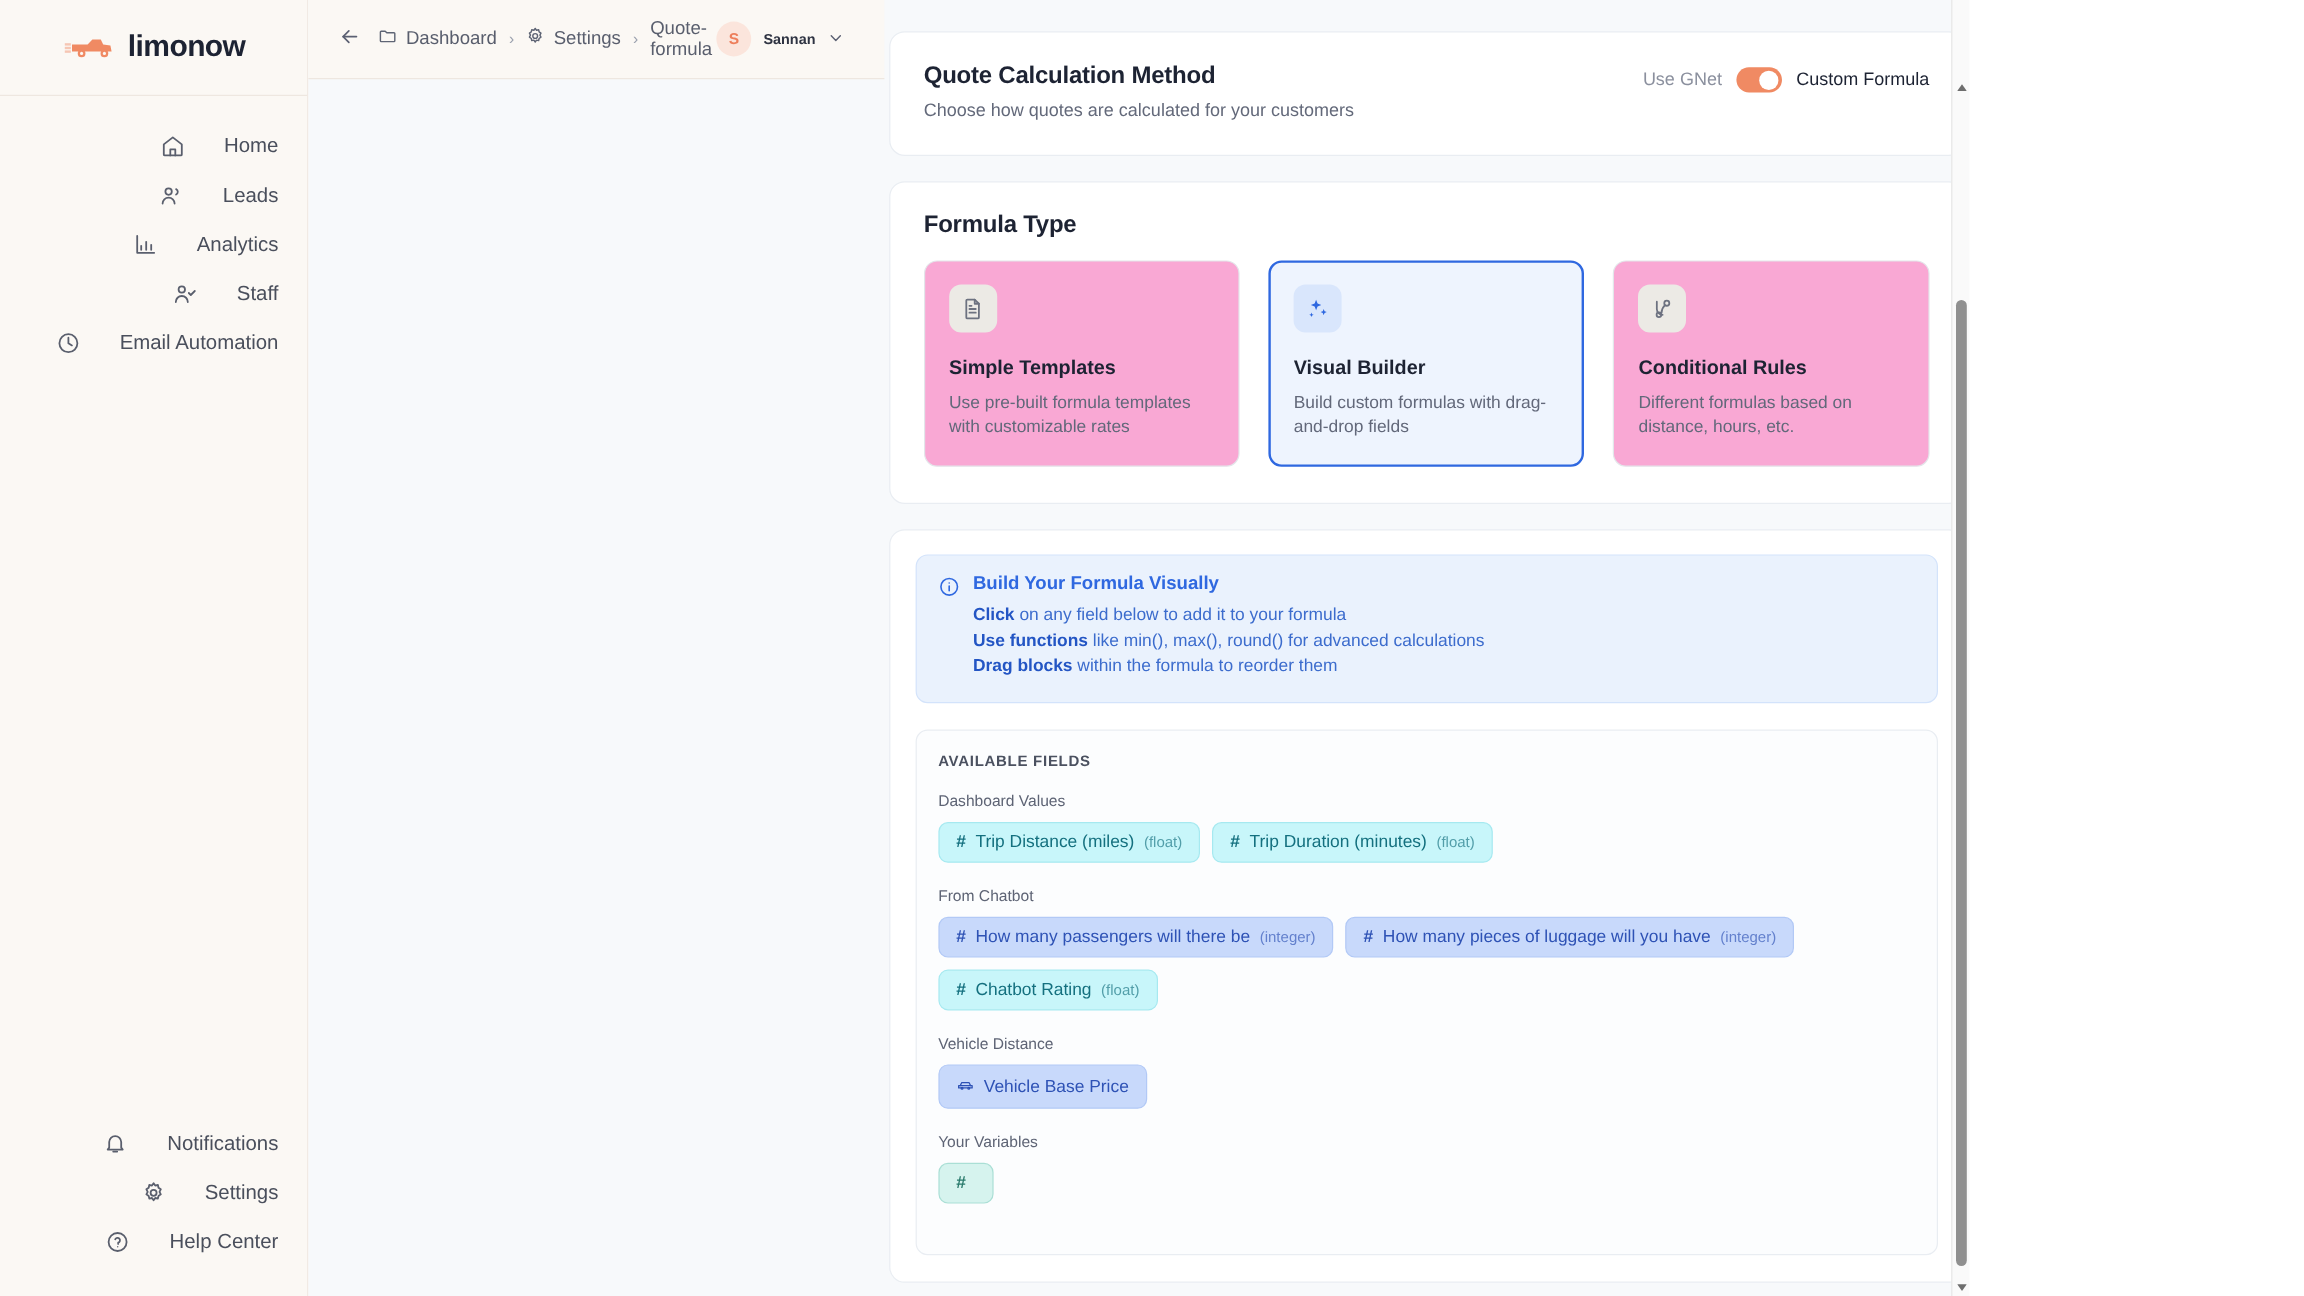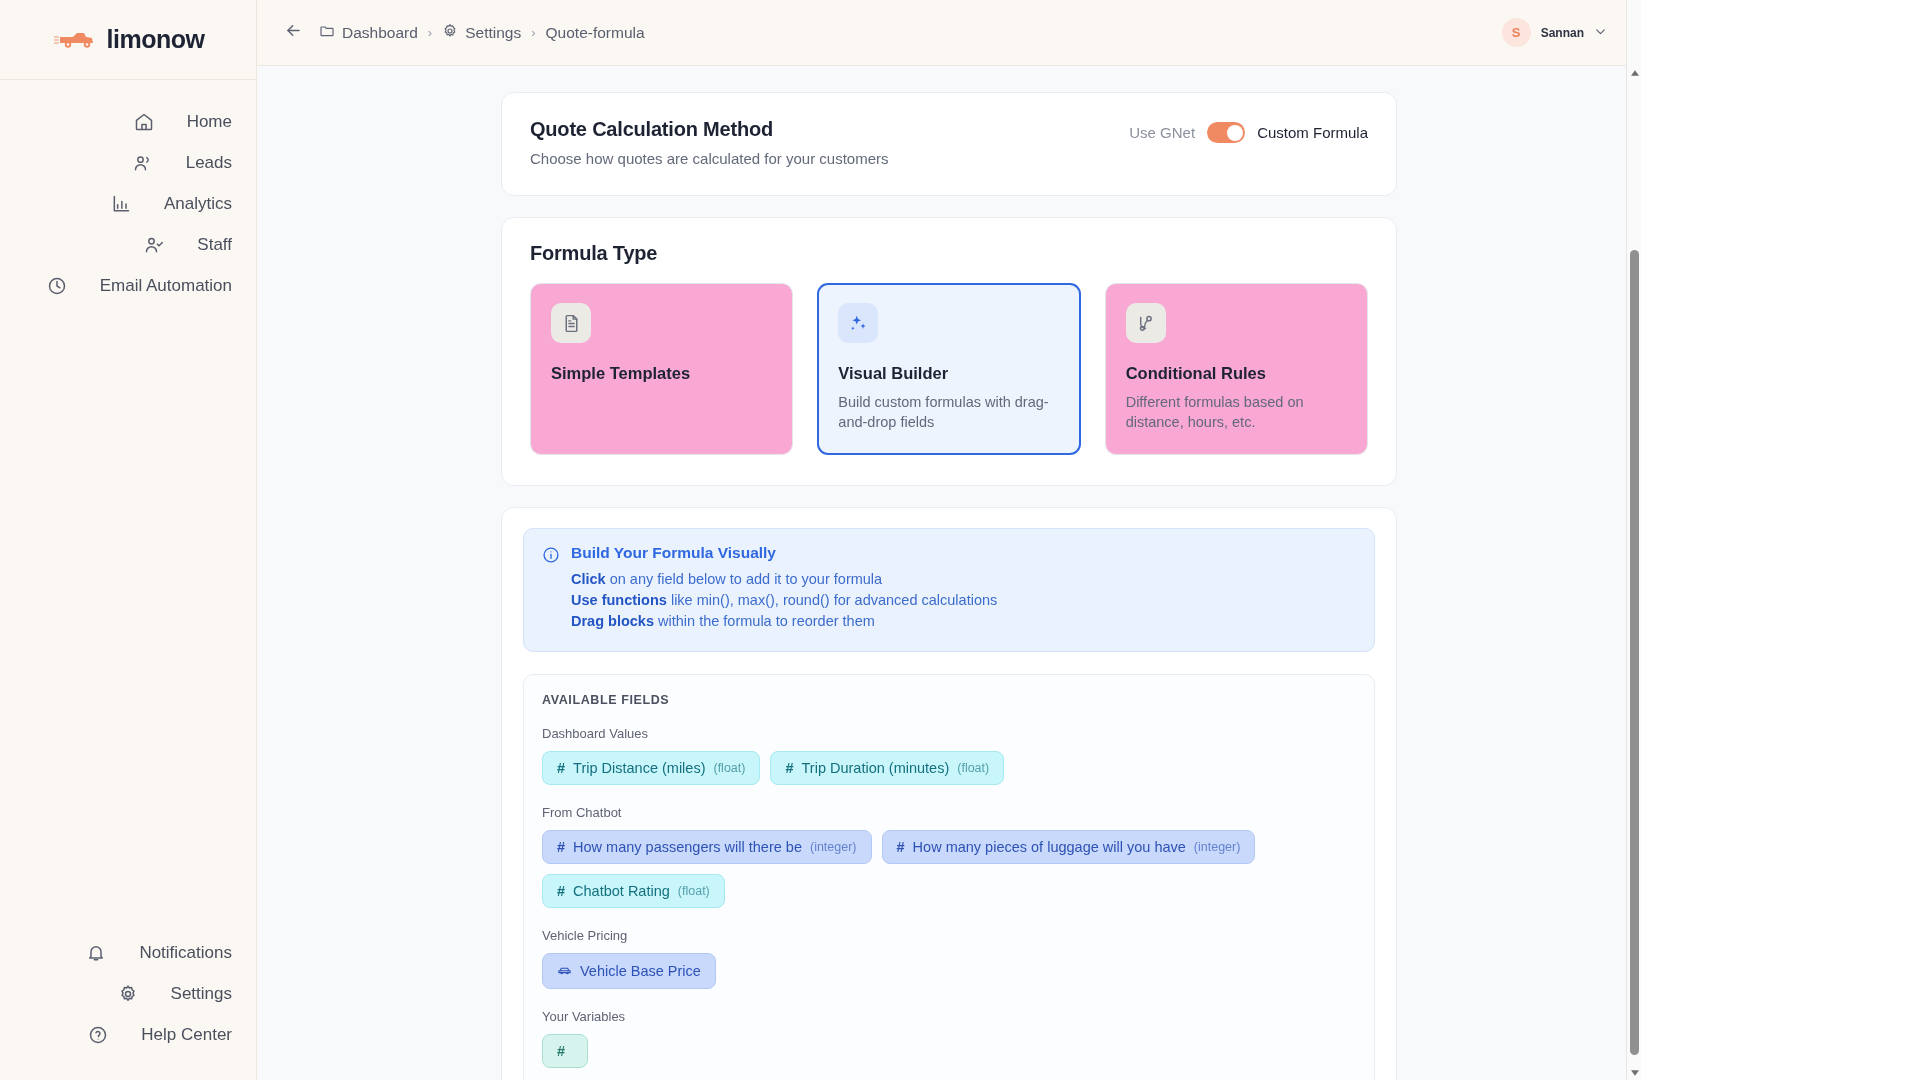--- a/index.html
+++ b/index.html
@@ -40,21 +40,21 @@
     color: #4a4f5c;
     font-size: 17px;
     cursor: pointer;
     justify-content: flex-end;
   }
   .nav-item .ico { width: 22px; height: 22px; flex: 0 0 22px; display:flex; align-items:center; justify-content:center;}
 
   
   .main {
     flex: 1; height: 1080px;
-    display: flex; flex-direction: column;
+    display: flex; flex-direction: row;
     background: #f7f9fb;
     position: relative;
   }
   .topbar {
     height: 66px;
     background: #fbf8f4;
     border-bottom: 1px solid #eee7e0;
     display: flex; align-items: center;
     padding: 0 22px 0 22px;
     flex: 0 0 66px;
@@ -380,20 +380,21 @@
                 <div class="ft-ico">
                   <svg width="21" height="21" viewBox="0 0 24 24" fill="none" stroke="currentColor" stroke-width="1.7" stroke-linecap="round" stroke-linejoin="round">
                     <path d="M14 3 H7 a1 1 0 0 0 -1 1 v16 a1 1 0 0 0 1 1 h10 a1 1 0 0 0 1 -1 V7 Z"></path>
                     <path d="M14 3 v4 h4"></path>
                     <path d="M9 12 h6"></path>
                       <path d="M9 15.5 h6"></path>
                       <path d="M9 9 h2"></path>
                   </svg>
                 </div>
                 <div class="ft-name">Simple Templates</div>
+                <div class="ft-desc">Use pre-built formula templates with customizable rates</div>
               </div>
 
               <div class="ft-card sel">
                 <div class="ft-ico">
                   <svg width="21" height="21" viewBox="0 0 24 24" fill="currentColor">
                     <path d="M10 3.2 l1.4 3.6 3.6 1.4 -3.6 1.4 -1.4 3.6 -1.4 -3.6 -3.6 -1.4 3.6 -1.4 Z"></path>
                     <path d="M17.2 12 l0.85 2.1 2.1 0.85 -2.1 0.85 -0.85 2.1 -0.85 -2.1 -2.1 -0.85 2.1 -0.85 Z"></path>
                     <path d="M5.6 15.4 l0.6 1.5 1.5 0.6 -1.5 0.6 -0.6 1.5 -0.6 -1.5 -1.5 -0.6 1.5 -0.6 Z"></path>
                   </svg>
                 </div>
@@ -472,21 +473,21 @@
                   <span>How many pieces of luggage will you have</span>
                   <span class="type">(integer)</span>
                 </span>
                 <span class="chip cyan">
                   <span class="hash">#</span>
                   <span>Chatbot Rating</span>
                   <span class="type">(float)</span>
                 </span>
               </div>
 
-              <div class="group-label">Vehicle Pricing</div>
+              <div class="group-label">Vehicle Distance</div>
               <div class="chips">
                 <span class="chip blue">
                   <span>
                     <svg width="15" height="15" viewBox="0 0 24 24" fill="none" stroke="currentColor" stroke-width="1.7" stroke-linecap="round" stroke-linejoin="round">
                       <path d="M3 14 h18 v3 H3 Z"></path>
                       <path d="M5 14 l2 -4 h10 l2 4"></path>
                       <circle cx="7.5" cy="17.5" r="1.2"></circle>
                       <circle cx="16.5" cy="17.5" r="1.2"></circle>
                     </svg>
                   </span>

